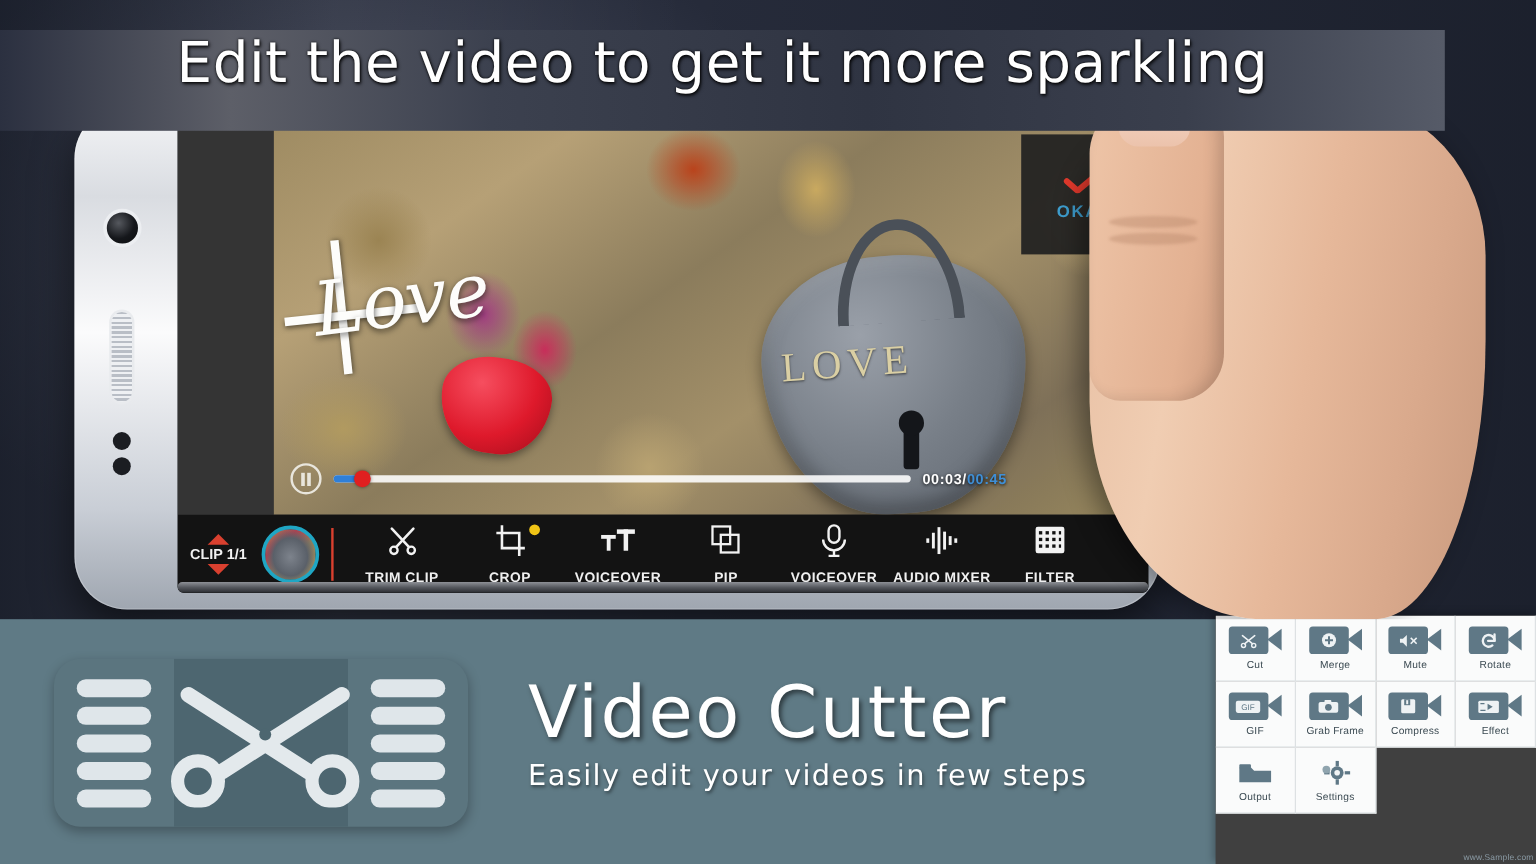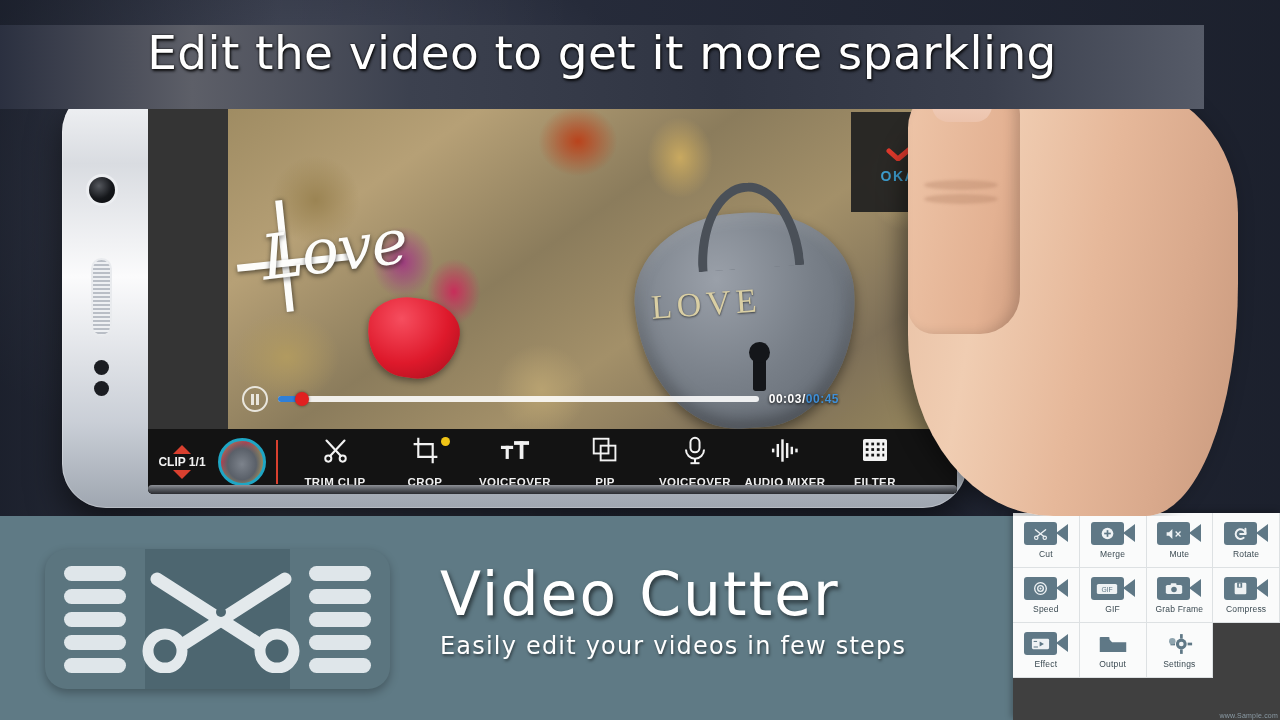--- a/index.html
+++ b/index.html
@@ -469,35 +469,20 @@
           </span>
           <span class="lens"></span>
         </span>
       </span>
       <span class="cl">Rotate</span>
     </div>
     <div class="cell">
       <span class="ci">
         <span class="camshape">
           <span class="body">
-            <svg viewBox="0 0 18 18" width="15" height="15">
-              <circle cx="9" cy="9" r="7" stroke="#eef2f4" stroke-width="1.6" fill="none"></circle>
-              <circle cx="9" cy="9" r="3.4" stroke="#eef2f4" stroke-width="1.6" fill="none"></circle>
-              <circle cx="9" cy="9" r="1.2" fill="#eef2f4"></circle>
-            </svg>
-          </span>
-          <span class="lens"></span>
-        </span>
-      </span>
-      <span class="cl">Speed</span>
-    </div>
-    <div class="cell">
-      <span class="ci">
-        <span class="camshape">
-          <span class="body">
             <svg viewBox="0 0 26 14" width="22" height="12">
               <rect x="1" y="1" width="24" height="12" rx="2" fill="#eef2f4"></rect>
               <text x="13" y="10.5" font-size="8" font-family="Liberation Sans, sans-serif" text-anchor="middle" fill="#5f7886">GIF</text>
             </svg>
           </span>
           <span class="lens"></span>
         </span>
       </span>
       <span class="cl">GIF</span>
     </div>

